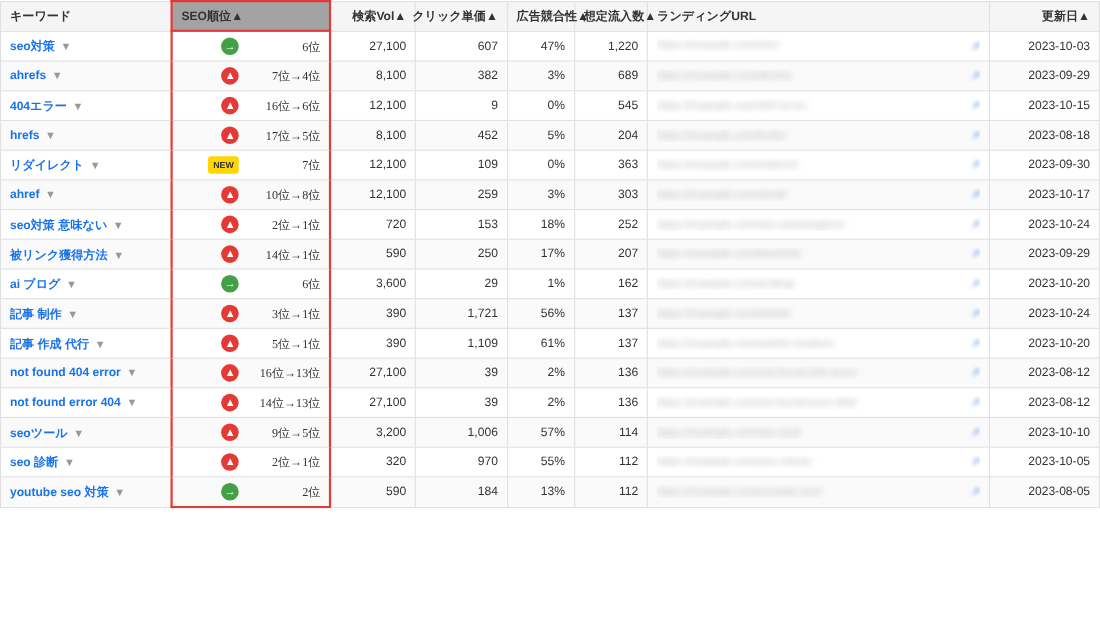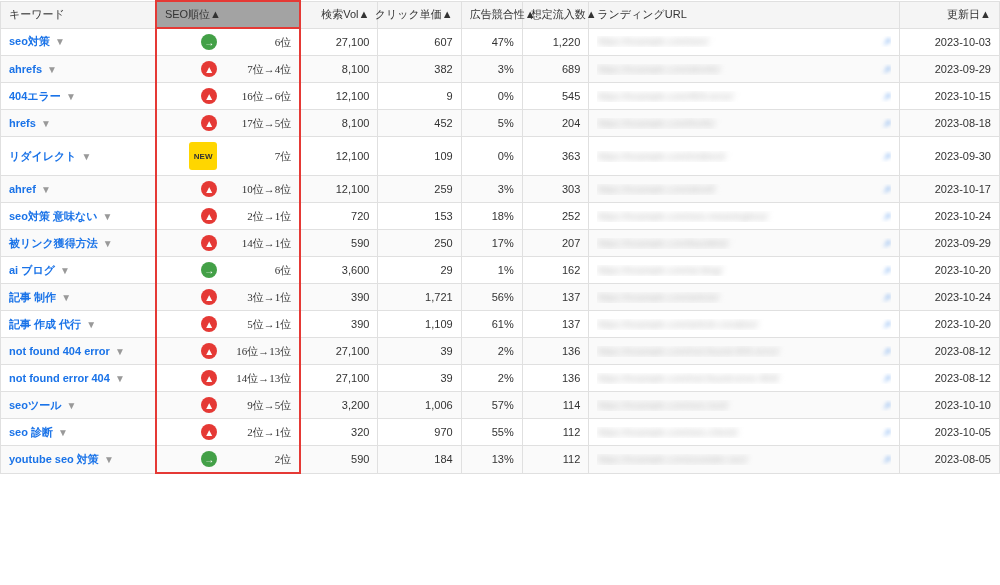--- a/index.html
+++ b/index.html
@@ -20,21 +20,21 @@
       border-collapse: collapse;
       table-layout: fixed;
     }
     th, td {
       border: 1px solid #e0e0e0;
       padding: 5px 8px;
       vertical-align: middle;
     }
     th {
       background: #f5f5f5;
-      font-weight: 400;
+      font-weight: 700;
       font-size: 11px;
       color: #333;
       white-space: nowrap;
       margin-left: 44px;
     }
     td {
       font-size: 11px;
       background: #fff;
     }
     tr:nth-child(even) td {
@@ -114,21 +114,21 @@
       background: #43a047;
       color: white;
       font-size: 10px;
       flex-shrink: 0;
     }
     .icon-new {
       display: inline-flex;
       align-items: center;
       justify-content: center;
       width: 28px;
-      height: 28px;
+      height: 16px;
       border-radius: 3px;
       background: #ffd600;
       color: #333;
       font-size: 8px;
       font-weight: bold;
       flex-shrink: 0;
     }
 
     .number-cell {
       text-align: right;

